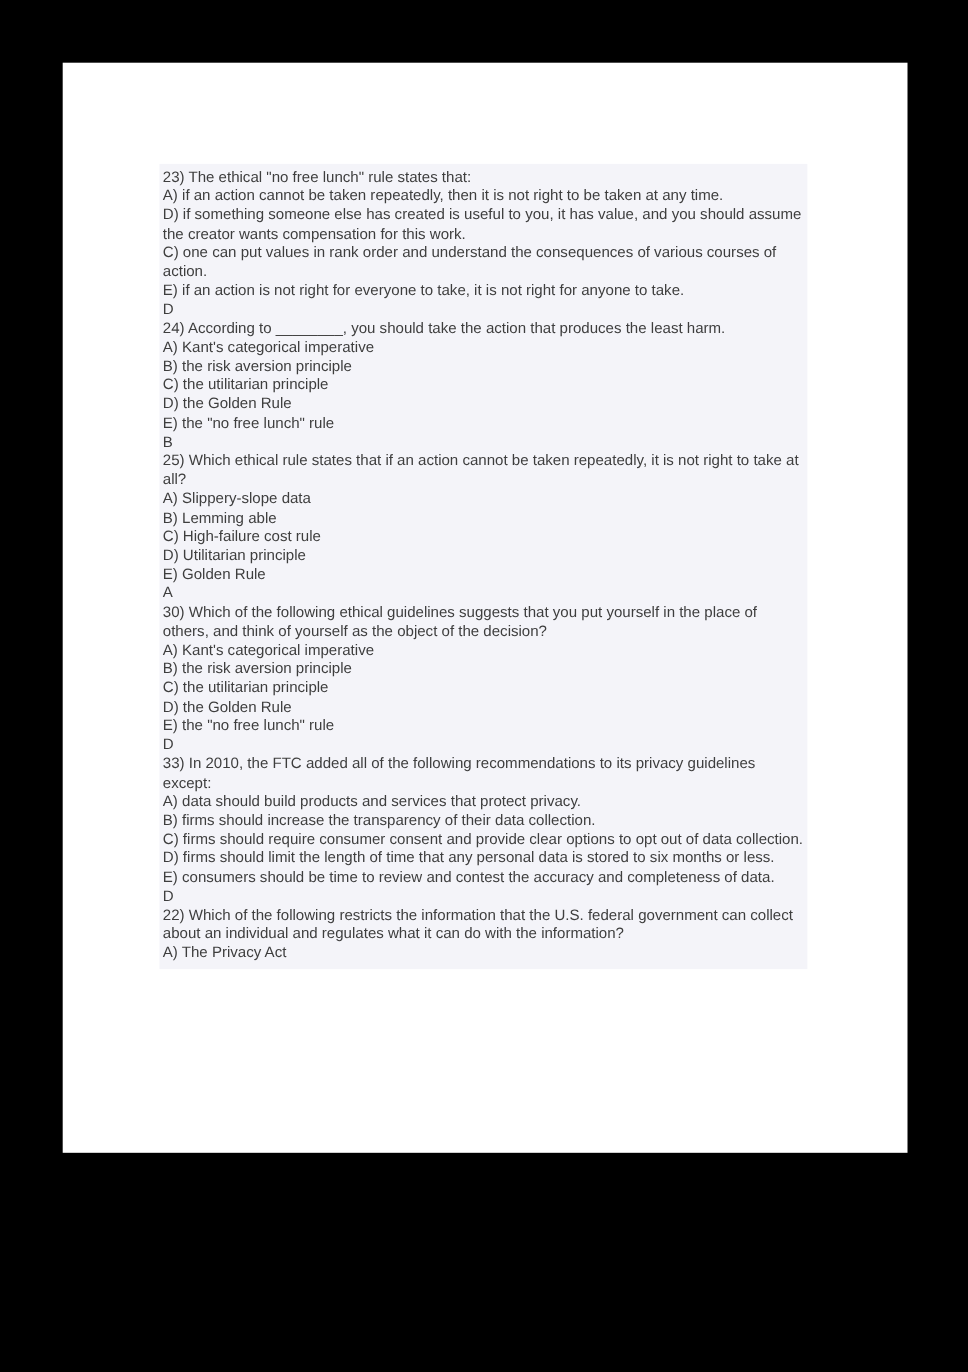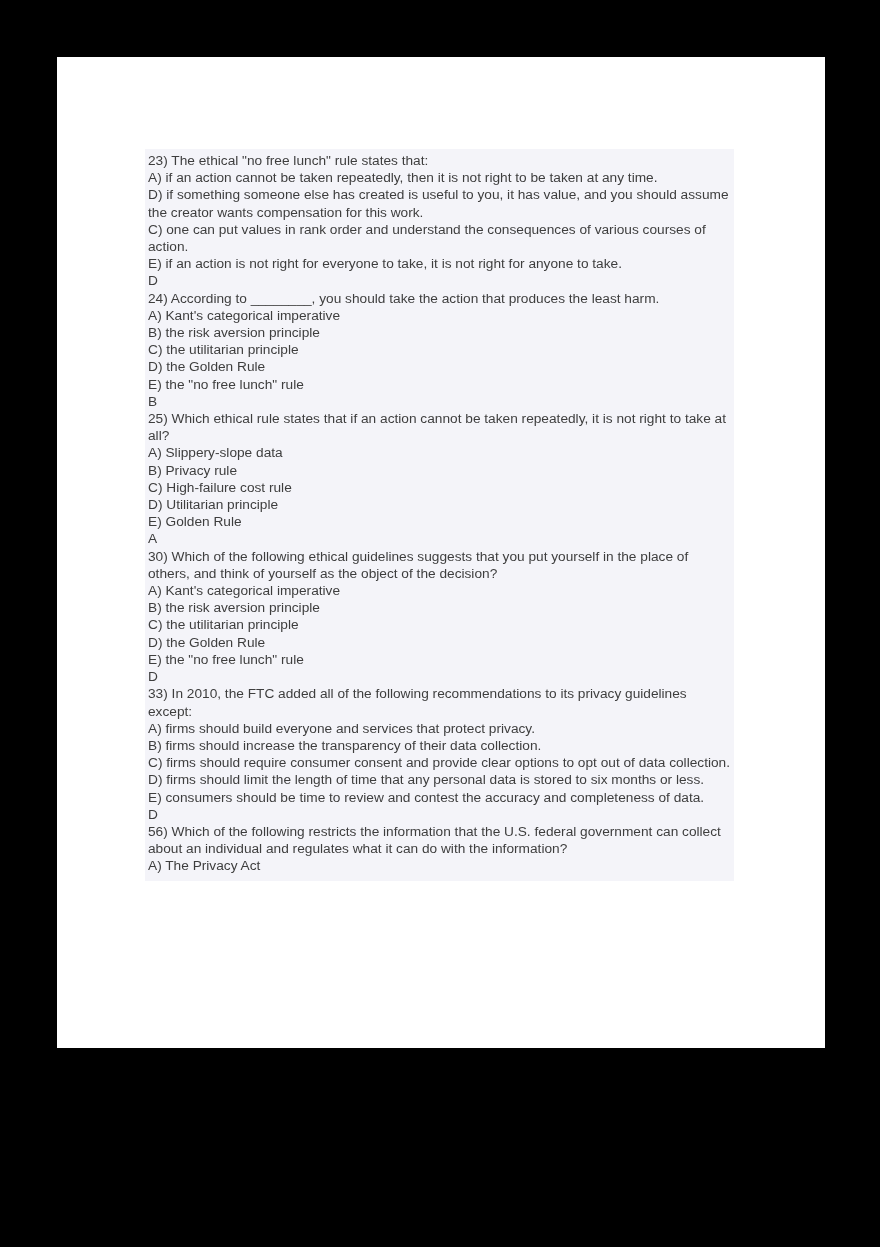--- a/index.html
+++ b/index.html
@@ -63,43 +63,43 @@
           <div class="line choice">A) Kant's categorical imperative</div>
           <div class="line choice">B) the risk aversion principle</div>
           <div class="line choice">C) the utilitarian principle</div>
           <div class="line choice">D) the Golden Rule</div>
           <div class="line choice">E) the "no free lunch" rule</div>
           <div class="line answer">B</div>
         </div>
         <div class="question">
           <div class="line prompt">25) Which ethical rule states that if an action cannot be taken repeatedly, it is not right to take at all?</div>
           <div class="line choice">A) Slippery-slope data</div>
-          <div class="line choice">B) Privacy rule</div>
+          <div class="line choice">B) Lemming able</div>
           <div class="line choice">C) High-failure cost rule</div>
           <div class="line choice">D) Utilitarian principle</div>
           <div class="line choice">E) Golden Rule</div>
           <div class="line answer">A</div>
         </div>
         <div class="question">
           <div class="line prompt">30) Which of the following ethical guidelines suggests that you put yourself in the place of others, and think of yourself as the object of the decision?</div>
           <div class="line choice">A) Kant's categorical imperative</div>
           <div class="line choice">B) the risk aversion principle</div>
           <div class="line choice">C) the utilitarian principle</div>
           <div class="line choice">D) the Golden Rule</div>
           <div class="line choice">E) the "no free lunch" rule</div>
           <div class="line answer">D</div>
         </div>
         <div class="question">
           <div class="line prompt">33) In 2010, the FTC added all of the following recommendations to its privacy guidelines except:</div>
-          <div class="line choice">A) firms should build everyone and services that protect privacy.</div>
+          <div class="line choice">A) data should build products and services that protect privacy.</div>
           <div class="line choice">B) firms should increase the transparency of their data collection.</div>
           <div class="line choice">C) firms should require consumer consent and provide clear options to opt out of data collection.</div>
           <div class="line choice">D) firms should limit the length of time that any personal data is stored to six months or less.</div>
           <div class="line choice">E) consumers should be time to review and contest the accuracy and completeness of data.</div>
           <div class="line answer">D</div>
         </div>
         <div class="question">
-          <div class="line prompt">56) Which of the following restricts the information that the U.S. federal government can collect about an individual and regulates what it can do with the information?</div>
+          <div class="line prompt">22) Which of the following restricts the information that the U.S. federal government can collect about an individual and regulates what it can do with the information?</div>
           <div class="line choice">A) The Privacy Act</div>
         </div>
       </div>
   </div>
 </div>
 
 </body></html>

